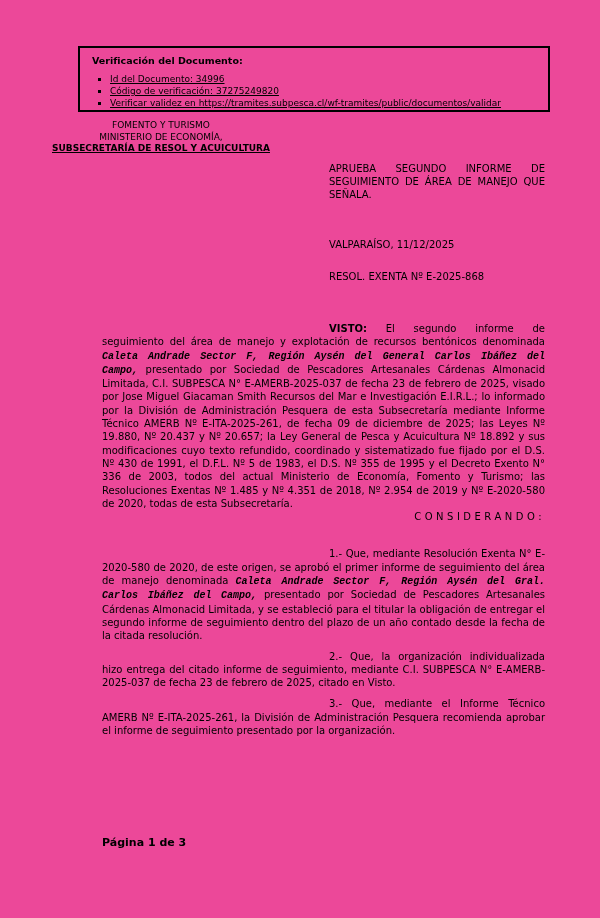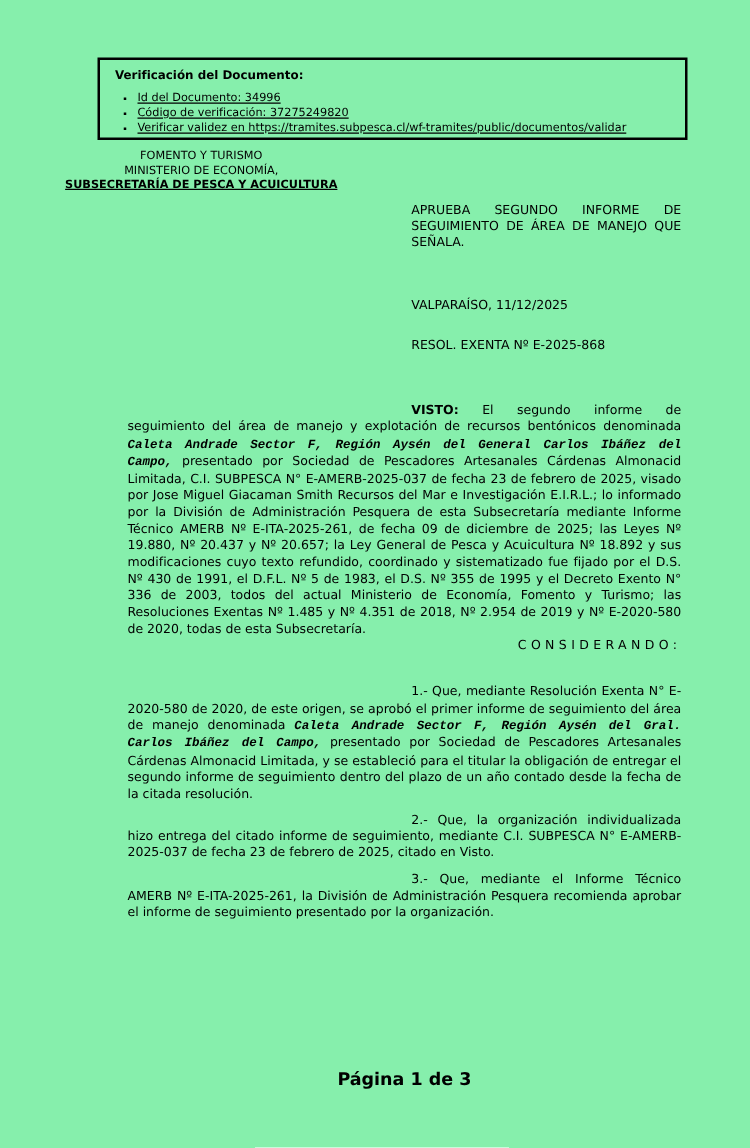--- a/index.html
+++ b/index.html
@@ -1,20 +1,20 @@
 <!DOCTYPE html>
 <html lang="es"><head>
 <meta charset="utf-8">
 <style>
   html, body { margin: 0; padding: 0; background: #ffffff; }
   .page {
     position: relative;
     width: 600px;
     height: 918px;
-    background: #86efac;
+    background: #ec4899;
     color: #000000;
     font-family: "DejaVu Sans", "Liberation Sans", sans-serif;
     overflow: hidden;
   }
 
   
   .verify-box {
     position: absolute;
     left: 78px;
     top: 46px;
@@ -96,45 +96,45 @@
     text-indent: 0;
   }
   .p1 { margin-top: 24px !important; }
   .p2 { margin-top: 7px !important; }
   .p3 { margin-top: 8px !important; }
 
   
   .page-footer {
     position: absolute;
     left: 102px;
-    top: 856px;
+    top: 836px;
     width: 443px;
-    text-align: center;
-    font-size: 14px;
+    text-align: left;
+    font-size: 11px;
     font-weight: bold;
   }
 </style>
 </head>
 <body>
 
 <div class="page">
 
   <div class="verify-box">
     <p class="verify-title">Verificación del Documento:</p>
     <ul class="verify-list">
       <li>Id del Documento: 34996</li>
       <li>Código de verificación: 37275249820</li>
       <li>Verificar validez en https://tramites.subpesca.cl/wf-tramites/public/documentos/validar</li>
     </ul>
   </div>
 
   <div class="letterhead">
     <div>FOMENTO Y TURISMO</div>
     <div>MINISTERIO DE ECONOMÍA,</div>
-    <div class="subsec">SUBSECRETARÍA DE PESCA Y ACUICULTURA</div>
+    <div class="subsec">SUBSECRETARÍA DE RESOL Y ACUICULTURA</div>
   </div>
 
   <div class="title-block">
     <p class="subject">APRUEBA SEGUNDO INFORME DE SEGUIMIENTO DE ÁREA DE MANEJO QUE SEÑALA.</p>
     <div class="place-date">VALPARAÍSO, 11/12/2025</div>
     <div class="resolution-number">RESOL. EXENTA Nº E-2025-868</div>
   </div>
 
   <div class="body-text">
     <p class="para-indent"><span class="bold">VISTO:</span><span> El segundo informe de seguimiento del área de manejo y explotación de recursos bentónicos denominada </span><span class="bold-italic">Caleta Andrade Sector F, Región Aysén del General Carlos Ibáñez del Campo,</span><span> presentado por Sociedad de Pescadores Artesanales Cárdenas Almonacid Limitada, C.I. SUBPESCA N° E-AMERB-2025-037 de fecha 23 de febrero de 2025, visado por Jose Miguel Giacaman Smith Recursos del Mar e Investigación E.I.R.L.; lo informado por la División de Administración Pesquera de esta Subsecretaría mediante Informe Técnico AMERB Nº E-ITA-2025-261, de fecha 09 de diciembre de 2025; las Leyes Nº 19.880, Nº 20.437 y Nº 20.657; la Ley General de Pesca y Acuicultura Nº 18.892 y sus modificaciones cuyo texto refundido, coordinado y sistematizado fue fijado por el D.S. Nº 430 de 1991, el D.F.L. Nº 5 de 1983, el D.S. Nº 355 de 1995 y el Decreto Exento N° 336 de 2003, todos del actual Ministerio de Economía, Fomento y Turismo; las Resoluciones Exentas Nº 1.485 y Nº 4.351 de 2018, Nº 2.954 de 2019 y Nº E-2020-580 de 2020, todas de esta Subsecretaría.</span></p>

